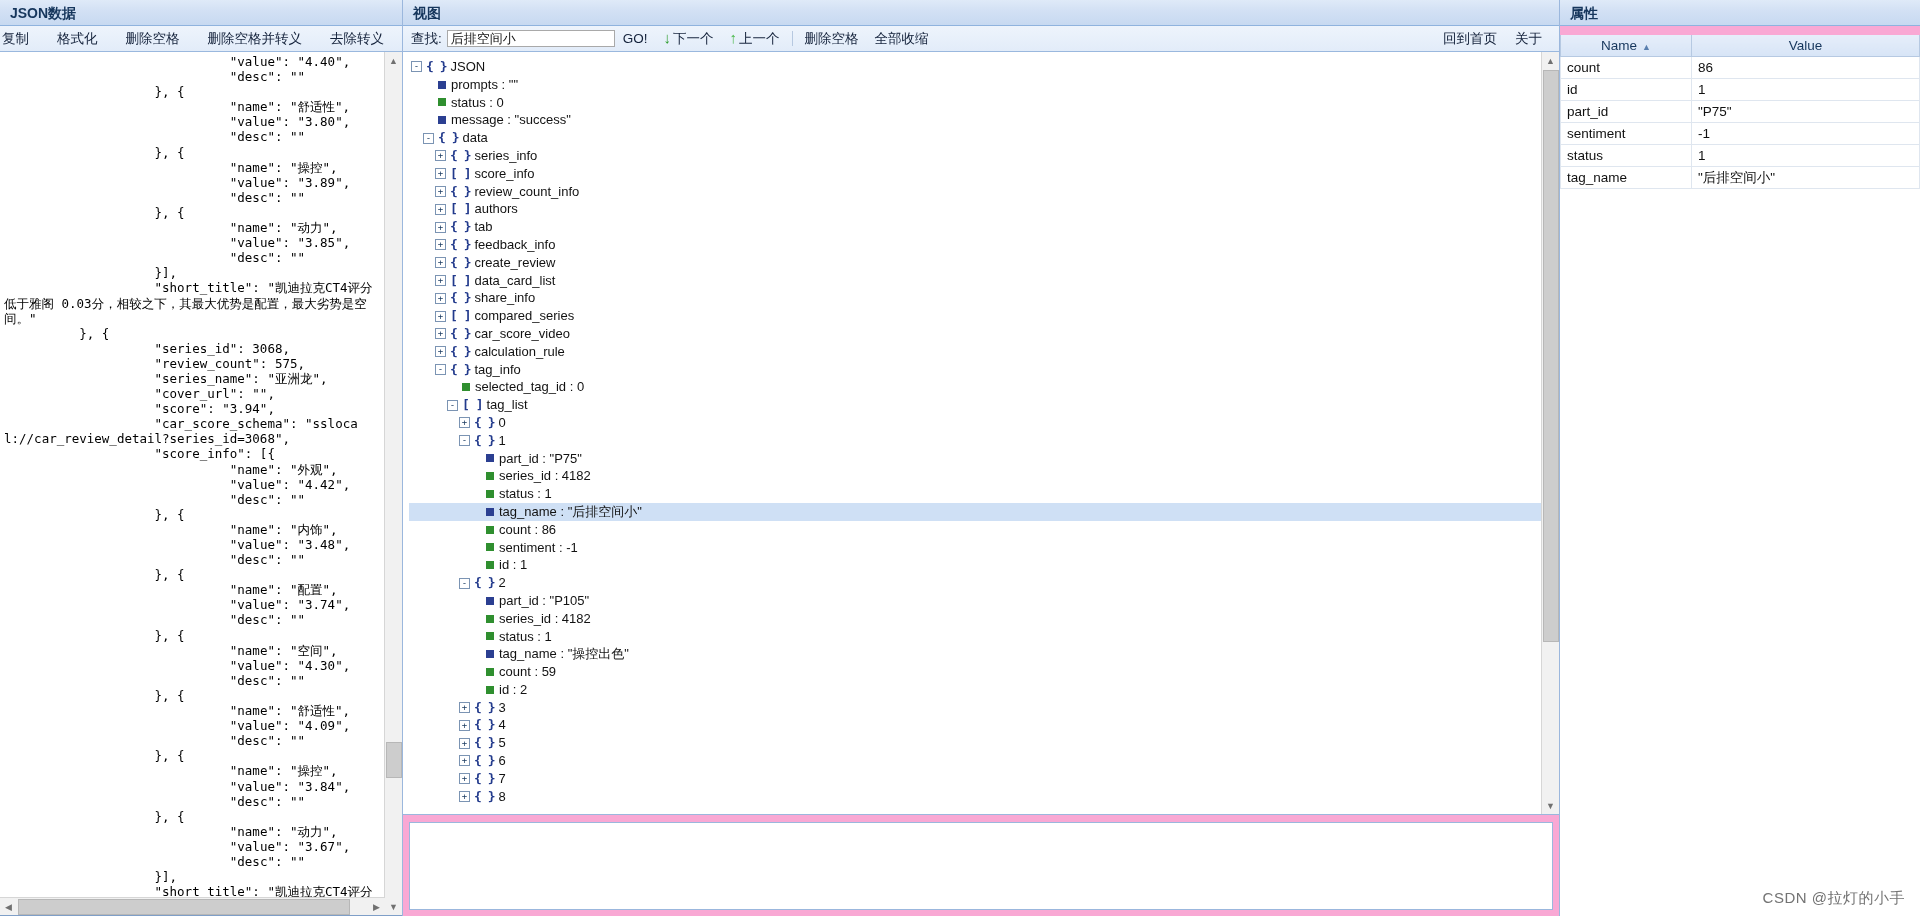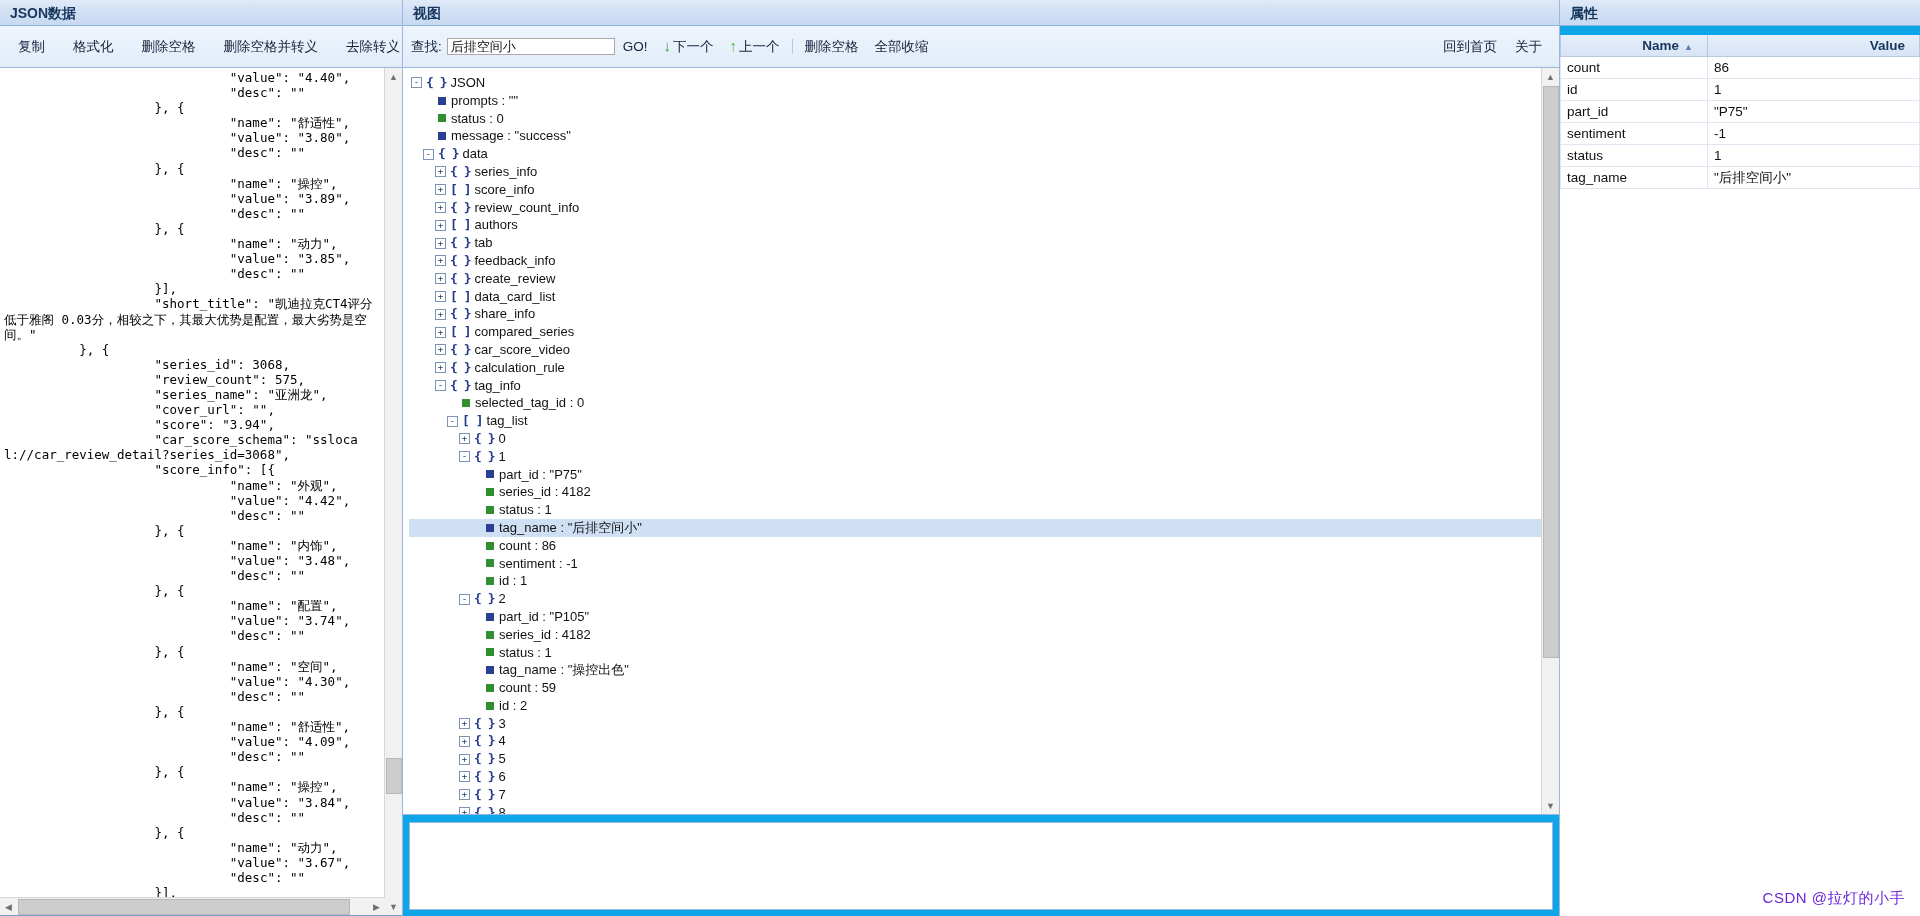--- a/index.html
+++ b/index.html
@@ -7,36 +7,37 @@
     width:1920px;height:916px;
     background:#ffffff;
     font-family:"Liberation Sans","DejaVu Sans",sans-serif;
     font-size:13px;color:#1b2b45;
     overflow:hidden;
     position:relative;
   }
   .app{display:flex;width:1920px;height:916px;align-items:stretch;}
 
   
-  .panel{display:flex;flex-direction:column;background:#0ea5e9;}
+  .panel{display:flex;flex-direction:column;background:#f9a8d4;}
   .panel-title{
     height:26px;line-height:26px;
     background:linear-gradient(to bottom,#dfeaf8 0%,#d2e0f4 45%,#c7d9f1 100%);
     border-bottom:1px solid #8fb3de;
     color:#16365c;font-weight:bold;font-size:14px;
     padding-left:10px;
     box-sizing:border-box;
   }
   .toolbar{
-    height:42px;
+    height:26px;
     background:linear-gradient(to bottom,#eef4fc 0%,#e2ecf9 100%);
     border-bottom:1px solid #9ab8de;
     display:flex;align-items:center;
     font-size:13.5px;color:#14223b;
     box-sizing:border-box;
+    justify-content:flex-end;
   }
 
   
   #left-panel{width:402px;border-right:1px solid #9bb7dd;flex:0 0 402px;}
   #left-toolbar{padding:0 4px;gap:0;}
   #left-toolbar .tb-item{padding:0 14px;cursor:default;white-space:nowrap;}
   #left-toolbar .tb-sep{width:1px;height:15px;background:#b6c8e0;}
   #left-body{
     flex:1;position:relative;background:#ffffff;
     border:1px solid #7f9fc8;border-top:none;border-left:none;border-right:none;
@@ -128,35 +129,35 @@
     margin:6px;margin-top:7px;
     border:1px solid #9bb7dd;
   }
 
   
   #right-panel{width:360px;flex:0 0 360px;gap:9px;}
   #prop-table{width:100%;border-collapse:collapse;font-size:13.5px;table-layout:fixed;}
   #prop-table th{
     background:linear-gradient(to bottom,#e6eefa 0%,#d7e4f6 100%);
     border:1px solid #b6c9e2;border-top:none;
-    text-align:right;font-weight:bold;color:#16365c;
-    height:21px;padding:0 14px;
+    text-align:center;font-weight:normal;color:#16365c;
+    height:21px;padding:0 6px;
   }
   #prop-table td{
     border:1px solid #dfe6ef;border-top:none;
     height:21px;padding:0 6px;color:#101010;
     overflow:hidden;white-space:nowrap;text-overflow:ellipsis;
   }
   .sort-caret{color:#5a7fae;font-size:9px;margin-left:5px;}
   #right-body{flex:1;background:#fff;}
 
   
   #watermark{
     position:absolute;right:15px;bottom:8px;
-    color:#6d28d9;font-size:15px;
+    color:#737373;font-size:15px;
     font-family:"Liberation Sans",sans-serif;
     letter-spacing:.5px;pointer-events:none;
   }
 </style>
 </head>
 <body>
 
 <div class="app">
 
   <div class="panel" id="left-panel">

